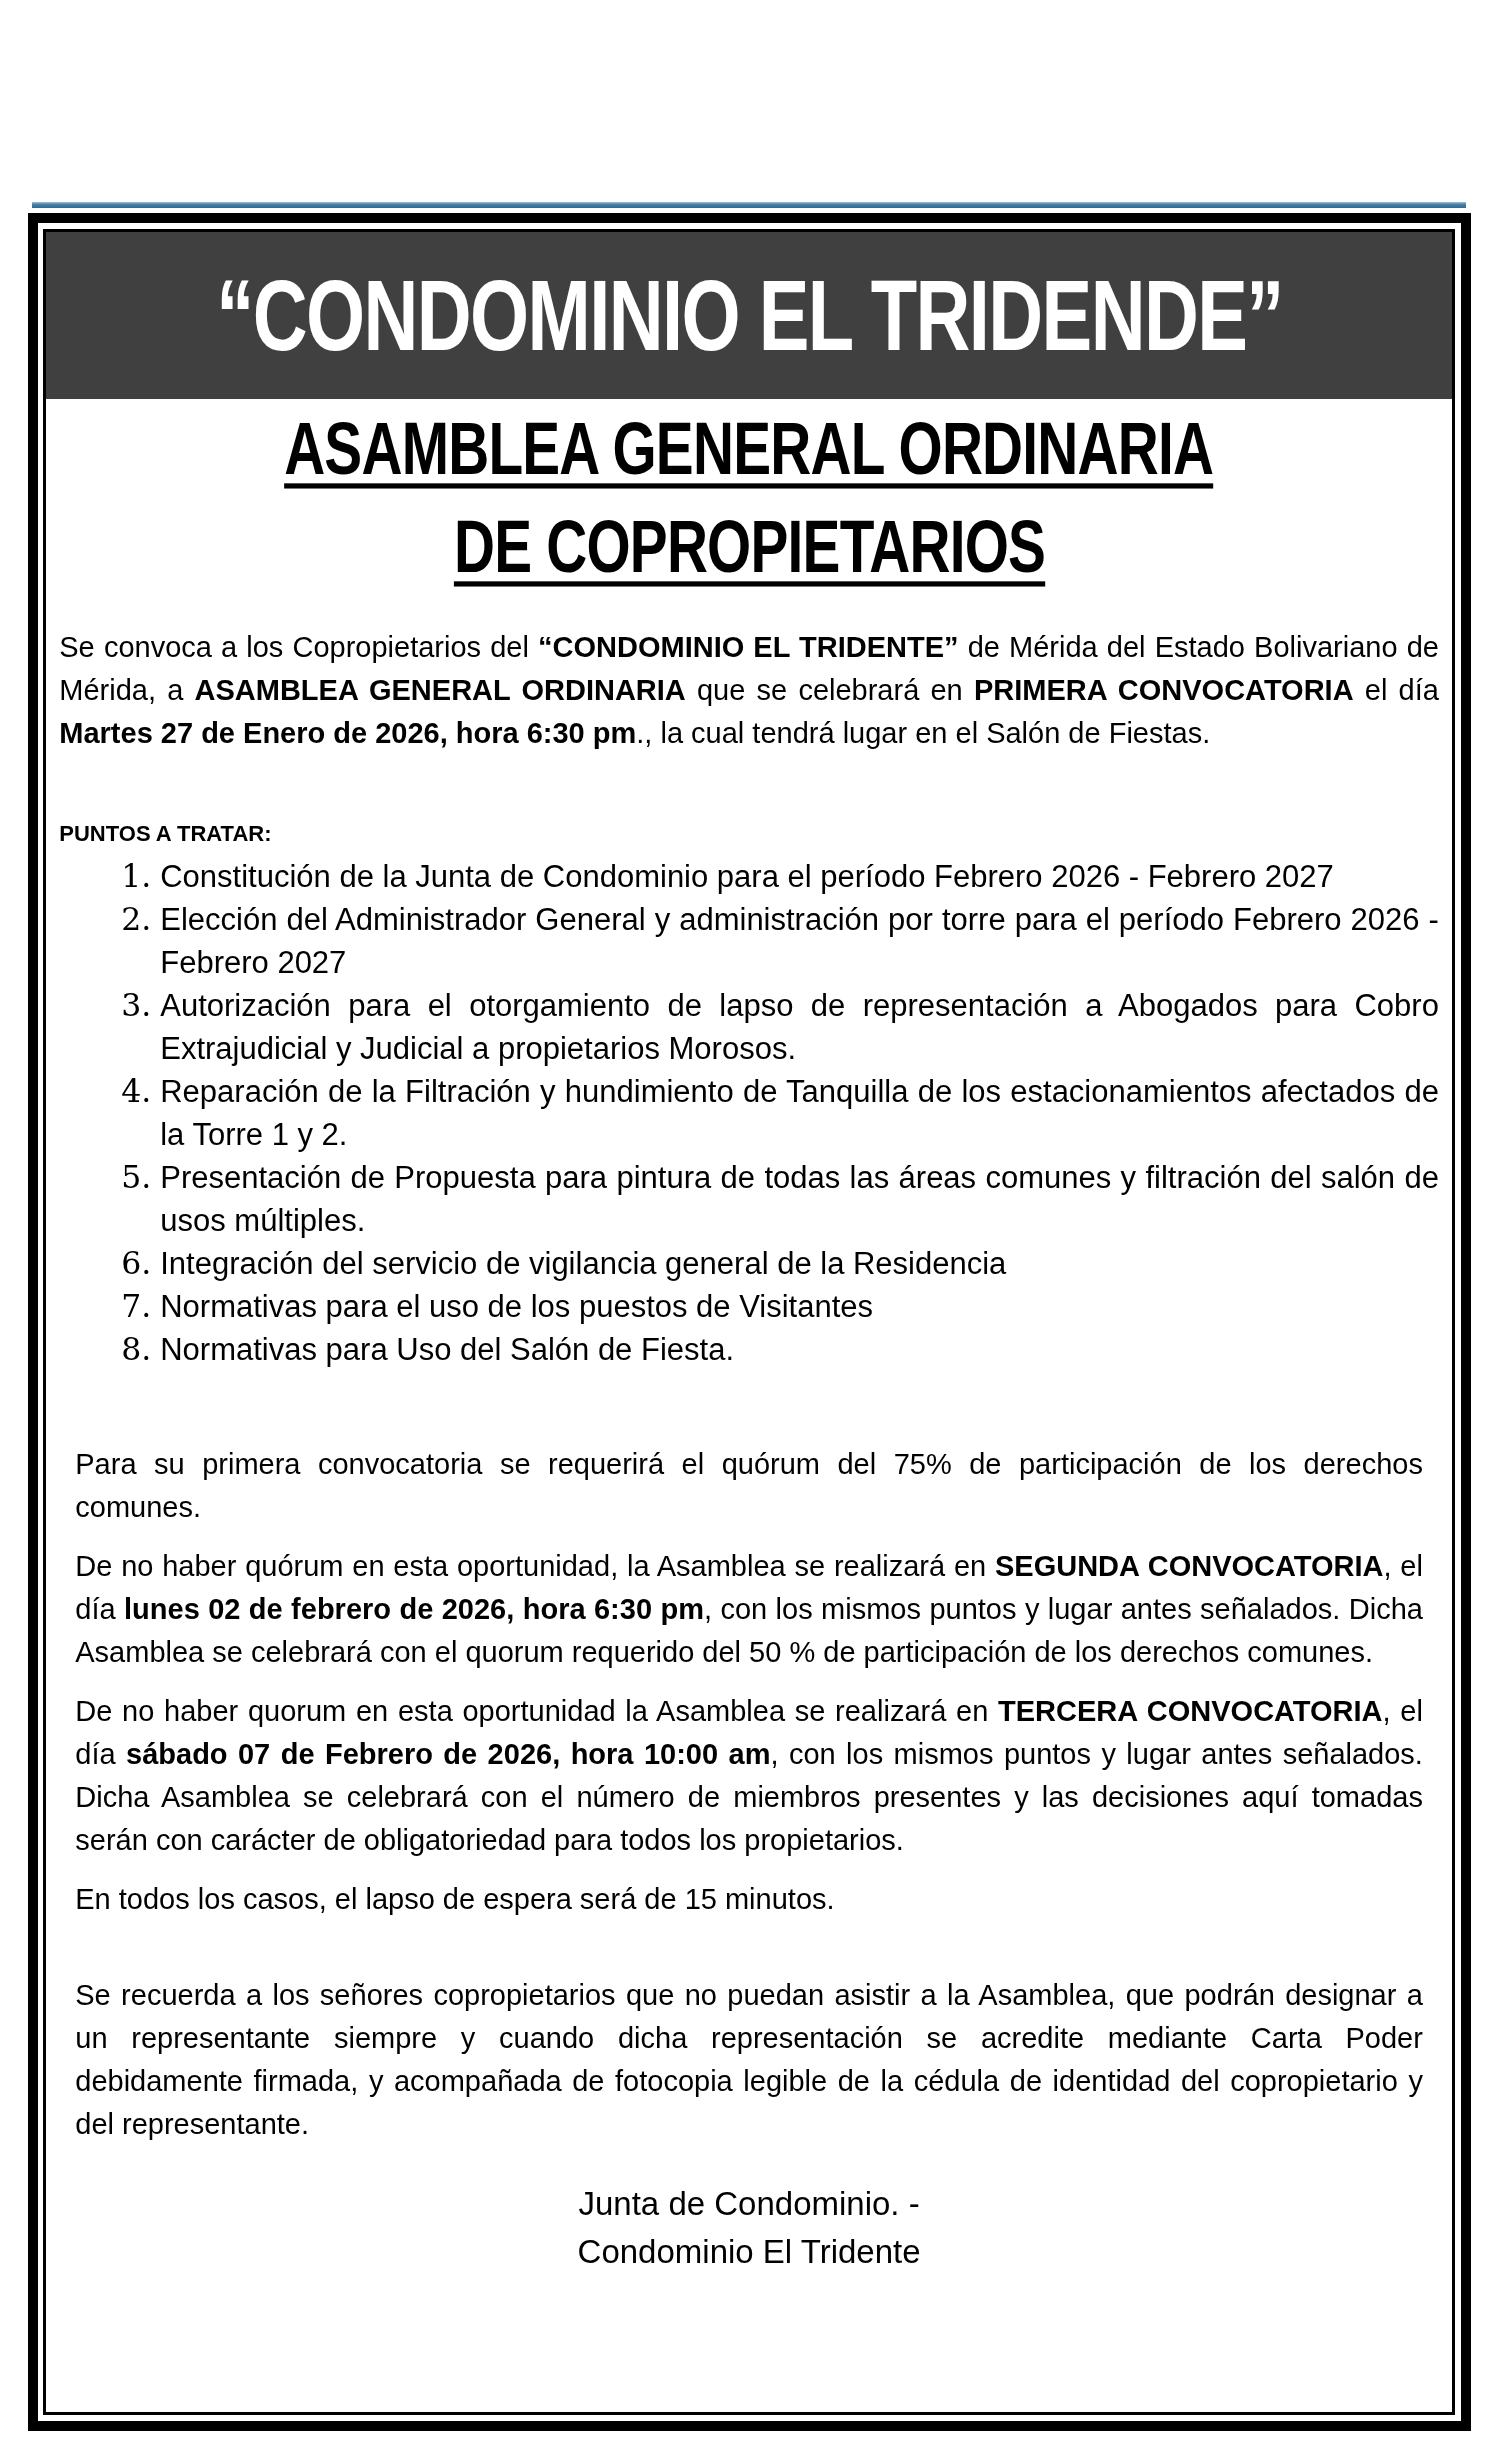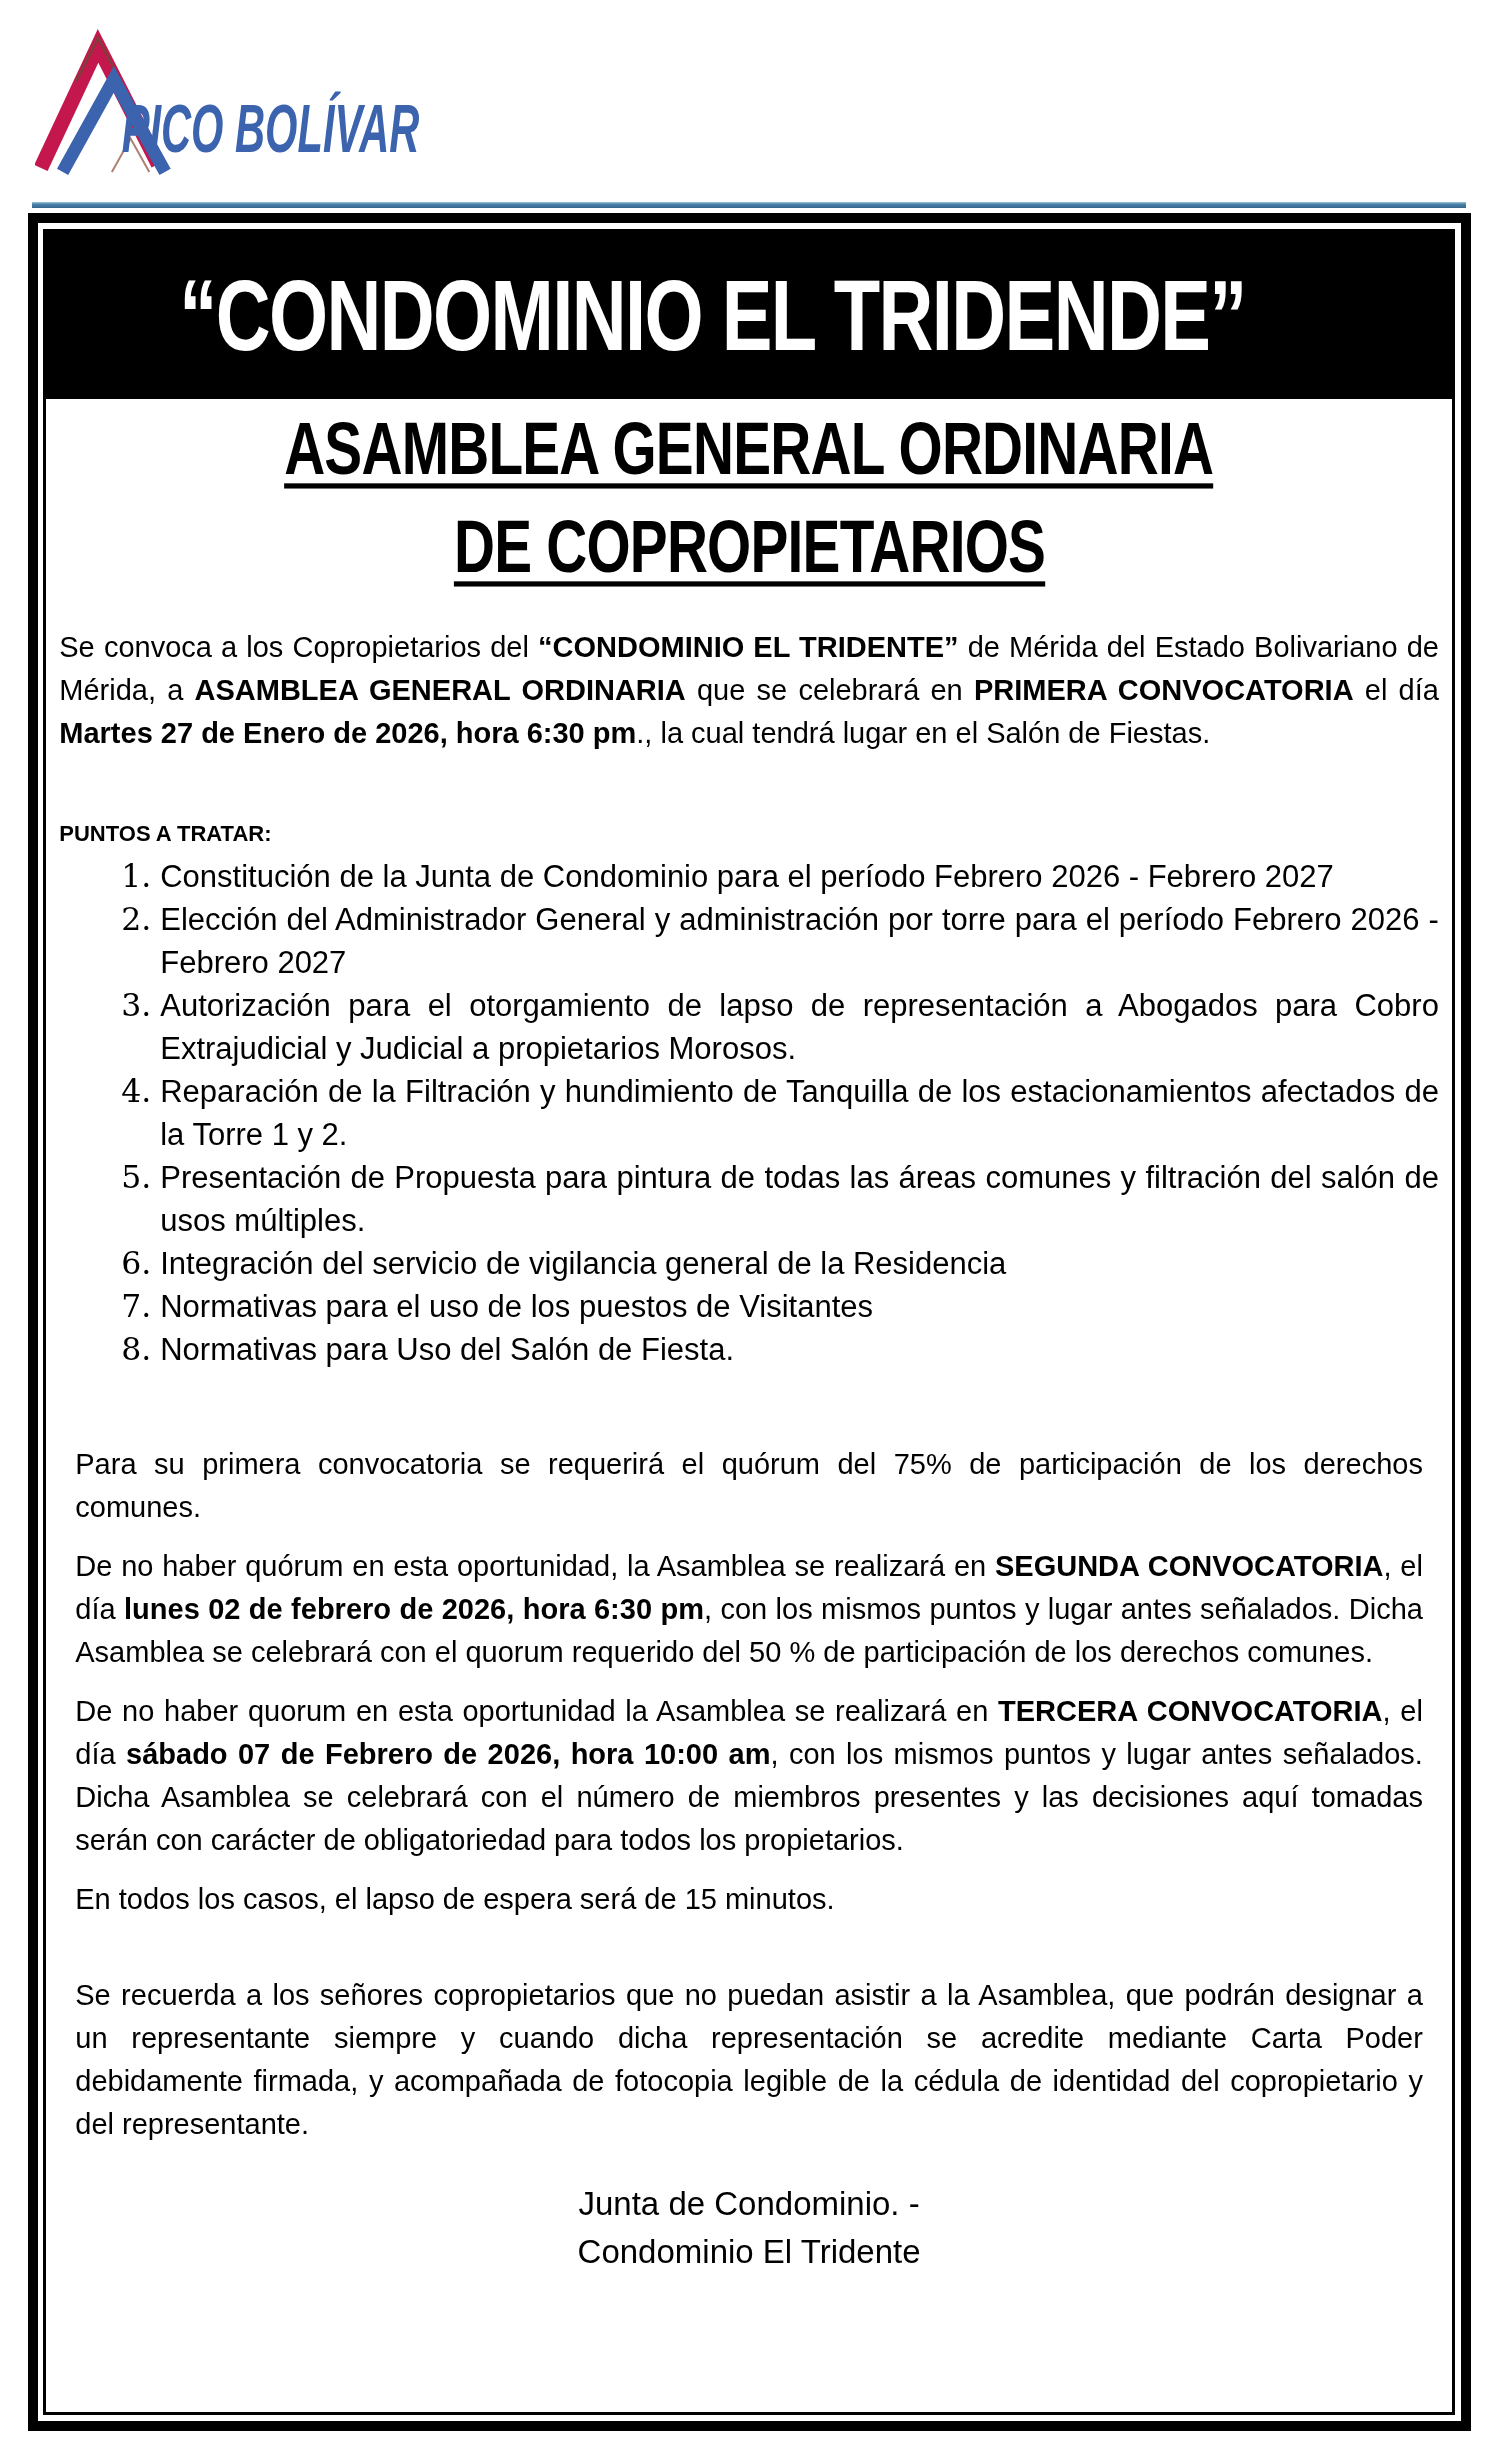--- a/index.html
+++ b/index.html
@@ -23,22 +23,22 @@
   .frame{
     position:absolute;left:27.6px;top:213px;width:1443px;height:2218px;
     border:10.8px solid #000;box-sizing:border-box;
   }
   .frame-inner{
     position:absolute;left:5.9px;top:5.9px;right:5.9px;bottom:5.9px;
     border:3px solid #000;overflow:hidden;
   }
   
   .banner{
-    width:100%;height:167px;background:#000000;
-    display:flex;align-items:center;overflow:hidden;
+    width:100%;height:167px;background:#404040;
+    display:flex;align-items:center;justify-content:center;overflow:hidden;
   }
   .banner-text{
     color:#fff;font-size:95px;font-weight:bold;white-space:nowrap;
     letter-spacing:-2px;transform:scale(0.80,1.06);transform-origin:center center;
   }
   
   .content{padding:0 12.8px;}
   .doc-title{margin-top:9.9px;text-align:center;line-height:79px;}
   .title-line{
     display:inline-block;font-size:71px;font-weight:bold;letter-spacing:-1px;
@@ -59,29 +59,20 @@
   .quorum-block p,.note-block p{margin:16px;}
   .note-block{margin-top:53px;}
   .signature{margin-top:34px;text-align:center;font-size:33px;line-height:48px;}
   b{font-weight:bold;}
 </style>
 </head>
 <body>
 
 <div class="page">
 
-  <div class="logo">
-    <svg width="404" height="163" viewBox="0 0 410 165">
-      <path d="M6 152 L64 28 L125 148" stroke="#C3174E" stroke-width="15" fill="none"></path>
-      <path d="M42 64 L64 20 L86 62" stroke="#7d4038" stroke-width="2.5" fill="none"></path>
-      <path d="M28 156 L80 62 L132 156" stroke="#3C63AD" stroke-width="13" fill="none"></path>
-      <path d="M78 156 L97 122 L116 156" stroke="#ad7f72" stroke-width="2" fill="none"></path>
-      <text x="88" y="136" font-family="Liberation Sans, sans-serif" font-weight="bold" font-style="italic" font-size="70" fill="#3C63AD" textLength="302" lengthAdjust="spacingAndGlyphs">PICO BOLÍVAR</text>
-    </svg>
-  </div>
 
   <div class="rule"></div>
 
   <div class="frame">
     <div class="frame-inner">
 
       <div class="banner">
         <div class="banner-text">“CONDOMINIO EL TRIDENDE”</div>
       </div>
 

